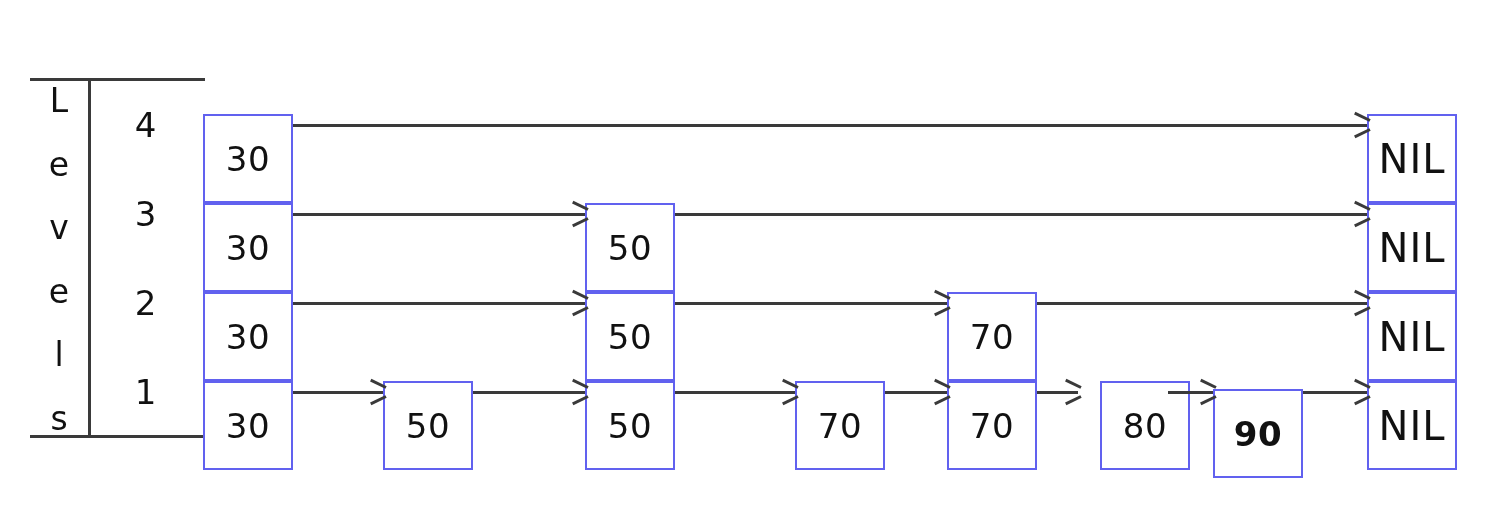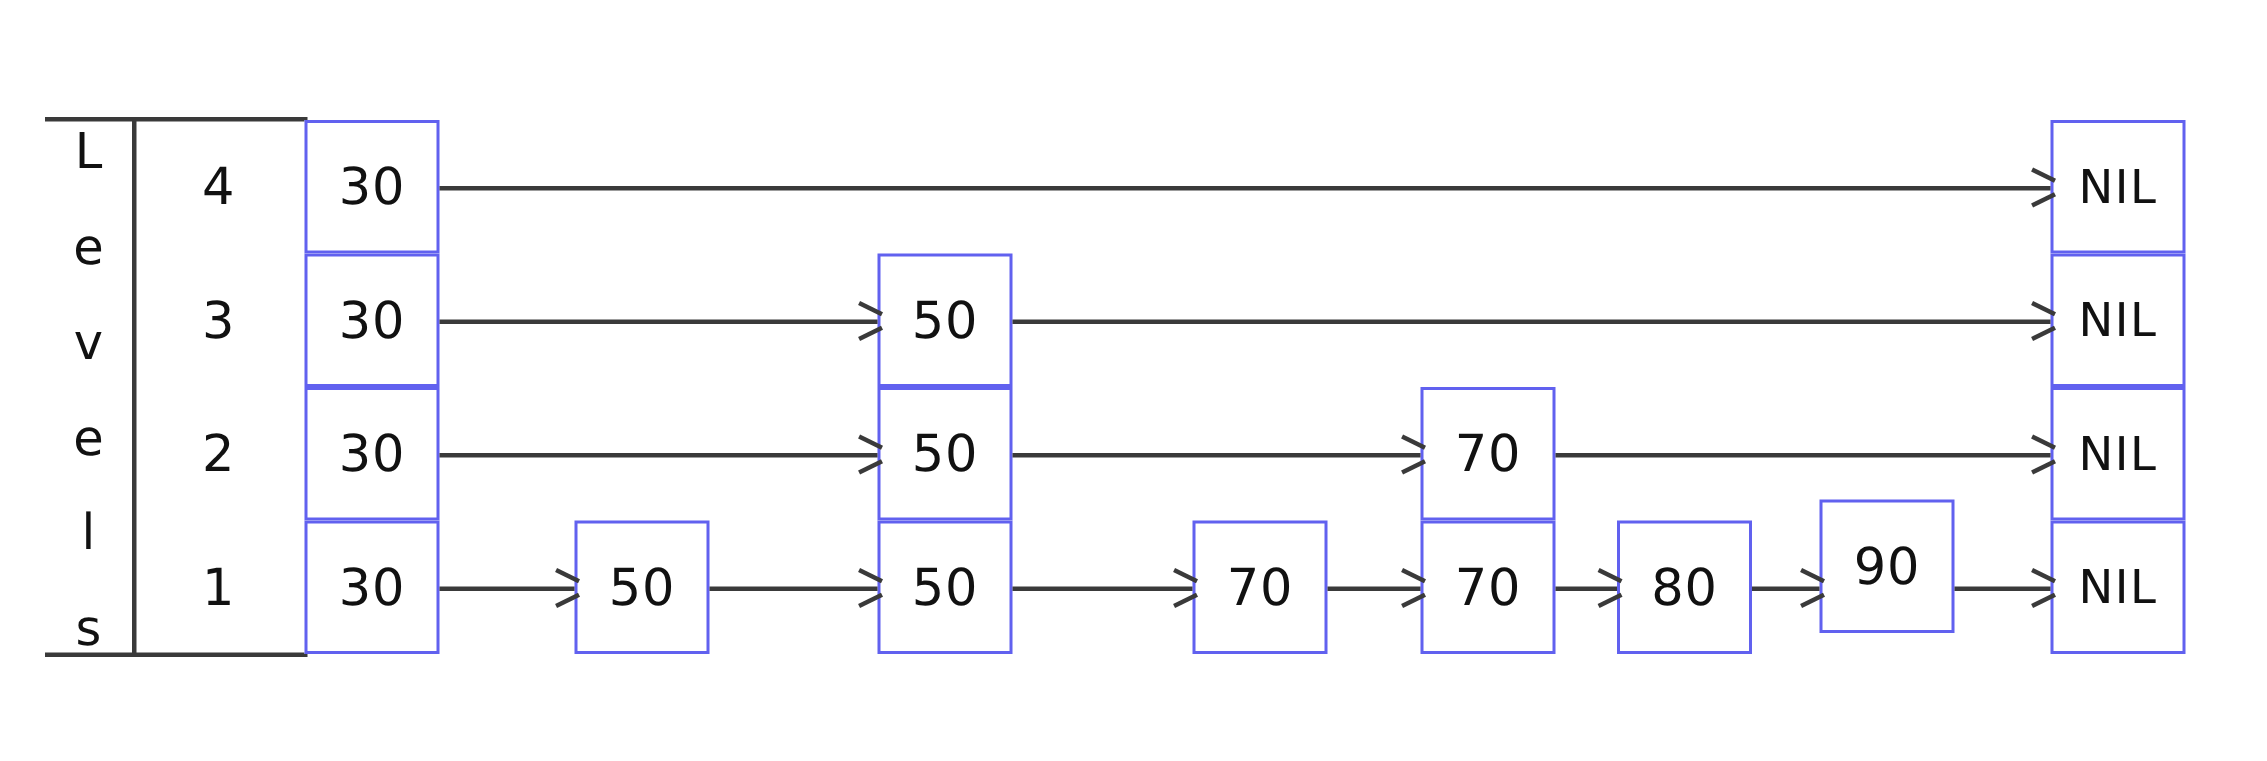--- a/index.html
+++ b/index.html
@@ -68,22 +68,23 @@
     width: 90px;
     height: 89px;
     border: 2px solid #6161ef;
     background: #ffffff;
     display: flex;
     align-items: center;
     justify-content: center;
     font-size: 34px;
     color: #111111;
     letter-spacing: 0.5px;
-  }
-  .cell.nil { font-size: 31px; letter-spacing: 1px; }
+    margin-top: 34px;
+  }
+  .cell.nil { font-size: 40px; letter-spacing: 1px; }
 
   
   .arrow {
     position: absolute;
     height: 14px;
     pointer-events: none;
   }
   .arrow .shaft {
     position: absolute;
     left: 0;
@@ -162,25 +163,25 @@
   <div class="node">
     <div class="cell" style="left:795px; top:347px;">70</div>
   </div>
 
   <div class="node">
     <div class="cell" style="left:947px; top:258px;">70</div>
     <div class="cell" style="left:947px; top:347px;">70</div>
   </div>
 
   <div class="node">
-    <div class="cell" style="left:1078px; top:347px;">80</div>
-  </div>
-
-  <div class="node">
-    <div class="cell" style="left:1213px; top:333px;">90</div>
+    <div class="cell" style="left:1100px; top:347px;">80</div>
+  </div>
+
+  <div class="node">
+    <div class="cell" style="left:1213px; top:355px;font-weight:bold;">90</div>
   </div>
 
   <div class="node">
     <div class="cell nil" style="left:1367px; top:80px;">NIL</div>
     <div class="cell nil" style="left:1367px; top:169px;">NIL</div>
     <div class="cell nil" style="left:1367px; top:258px;">NIL</div>
     <div class="cell nil" style="left:1367px; top:347px;">NIL</div>
   </div>
 
   <div class="arrow" style="left:293px; top:118px; width:1074px;">

